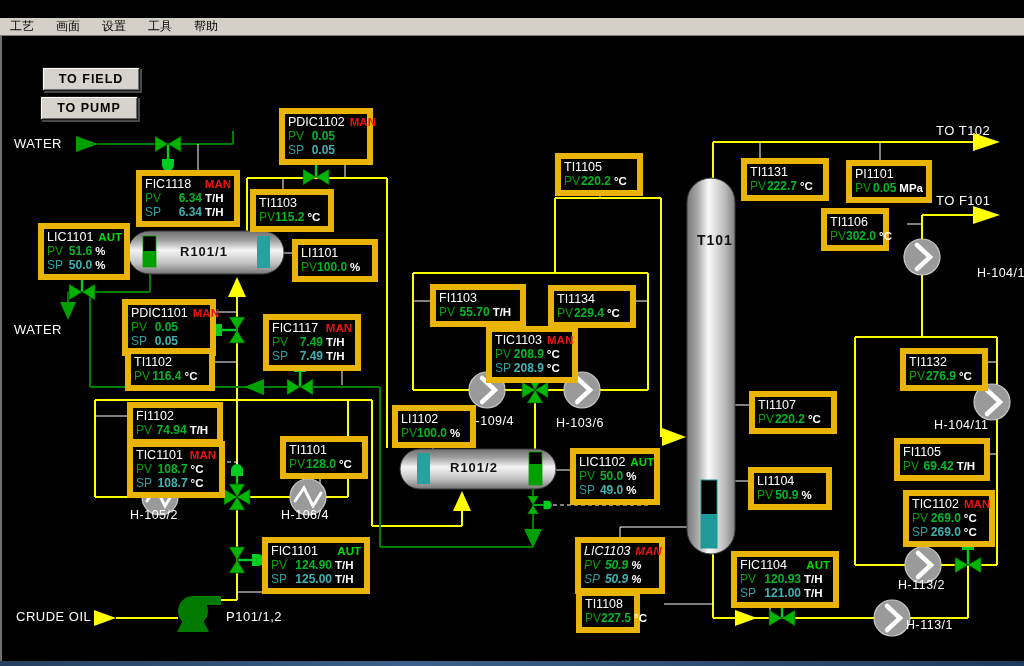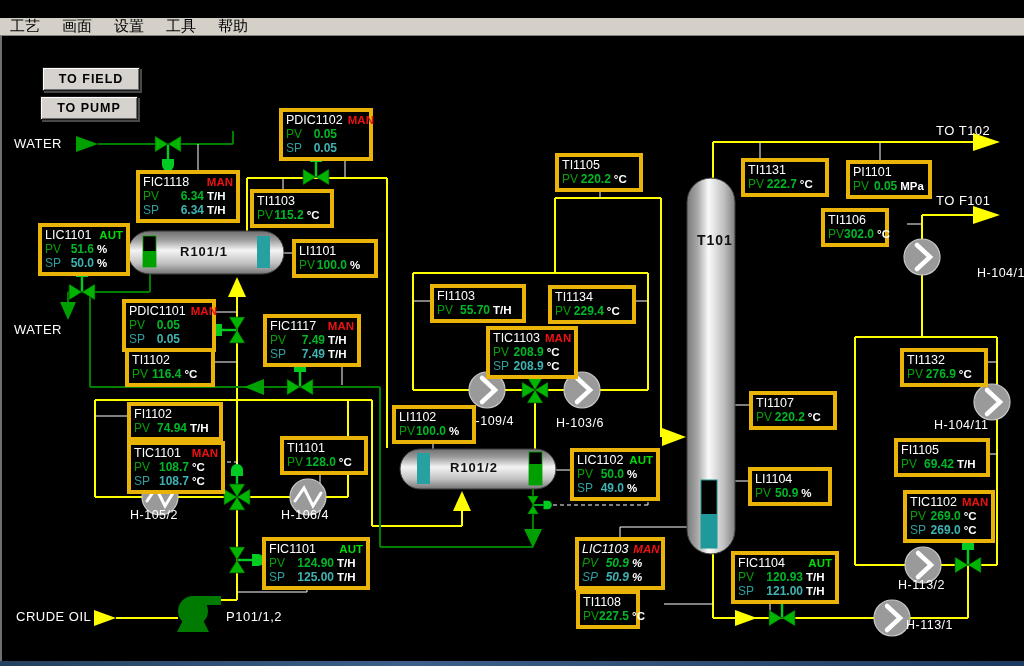--- a/index.html
+++ b/index.html
@@ -11,36 +11,36 @@
     display:flex;align-items:center;color:#fff;}
   .winicon{width:16px;height:14px;margin:0 4px 0 2px;display:inline-block;}
   .title{font-size:12px;font-weight:700;letter-spacing:1px;white-space:nowrap;}
   .wbtns{margin-left:auto;margin-right:2px;display:flex;gap:2px;}
   .wbtn{width:16px;height:14px;background:#d4d0c8;border:1px solid;
     border-color:#fff #404040 #404040 #fff;font-size:9px;font-weight:700;color:#000;
     display:flex;align-items:center;justify-content:center;line-height:1;}
   .menubar{position:absolute;left:0;top:18px;width:1024px;height:18px;z-index:20;
     background:#d4d0c8;border-bottom:1px solid #808080;display:flex;align-items:center;
     gap:22px;padding-left:10px;box-sizing:border-box;}
-  .menuitem{font-size:15px;color:#000;white-space:nowrap;}
+  .menuitem{font-size:12px;color:#000;white-space:nowrap;}
   .bottomstrip{position:absolute;left:0;top:661px;width:1024px;height:5px;z-index:20;
     background:linear-gradient(90deg,#24405e,#3c608a 40%,#2c4a6e 75%,#1c3a5e);}
   .leftsliver{position:absolute;left:0;top:36px;width:2px;height:625px;background:#6f6f6f;z-index:3;}
   
   #pipes{position:absolute;left:0;top:0;z-index:1;}
   .lbl{position:absolute;color:#fff;font-size:13px;letter-spacing:.5px;z-index:4;white-space:nowrap;}
   .lbl.dark{color:#111;font-weight:700;letter-spacing:1px;}
   .lbl.small{font-size:12.5px;}
   
   .btn3d{position:absolute;z-index:6;width:96px;height:22px;background:#d6d3ce;
     border:1px solid #1a1a1a;box-shadow:inset 1px 1px 0 #ffffff,inset -1px -1px 0 #6d6d6d,2px 2px 0 rgba(90,90,90,.8);
     color:#000;font-weight:700;font-size:12.5px;display:flex;align-items:center;justify-content:center;
     letter-spacing:1px;}
   
-  .ibox{position:absolute;background:#000;border:4px solid #eab308;padding:1px 3px 2px;
+  .ibox{position:absolute;background:#000;border:6px solid #eab308;padding:1px 3px 2px;
     font-size:12px;line-height:14px;z-index:5;box-sizing:border-box;}
   .ihead{display:flex;align-items:baseline;gap:5px;color:#fff;}
   .itag{font-size:12.5px;}
   .imode{margin-left:auto;font-weight:700;font-size:11.5px;}
   .imode.man{color:#ee1111;}
   .imode.aut{color:#00dd00;}
   .irow{display:flex;align-items:baseline;}
   .ilbl{width:22px;}
   .ilbl.pv{color:#089d08;}
   .ilbl.sp{color:#2f9e9e;}

